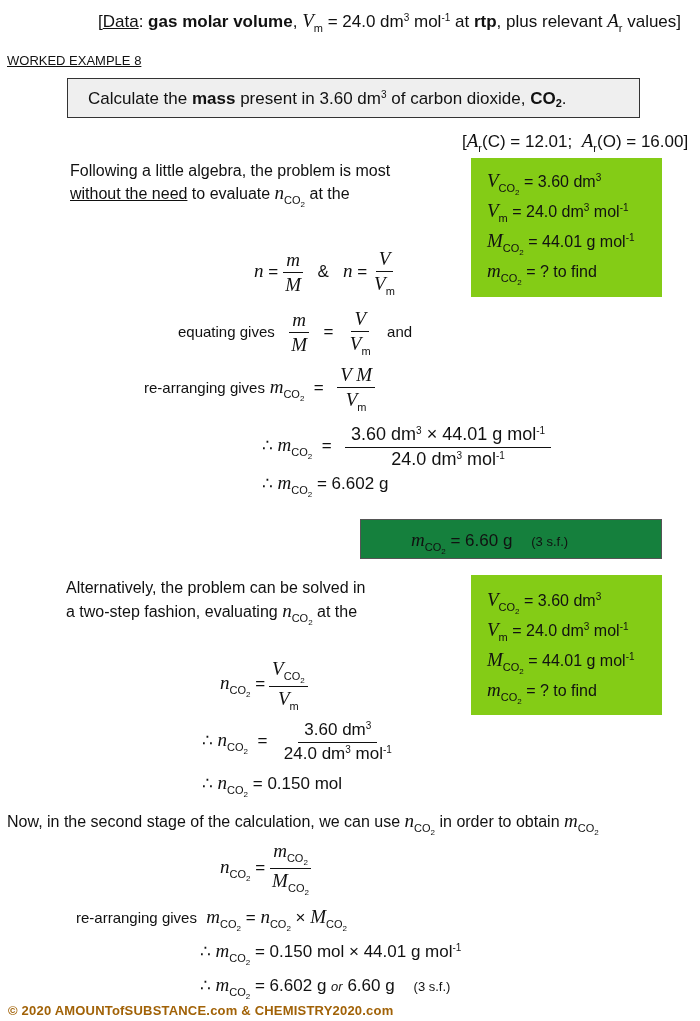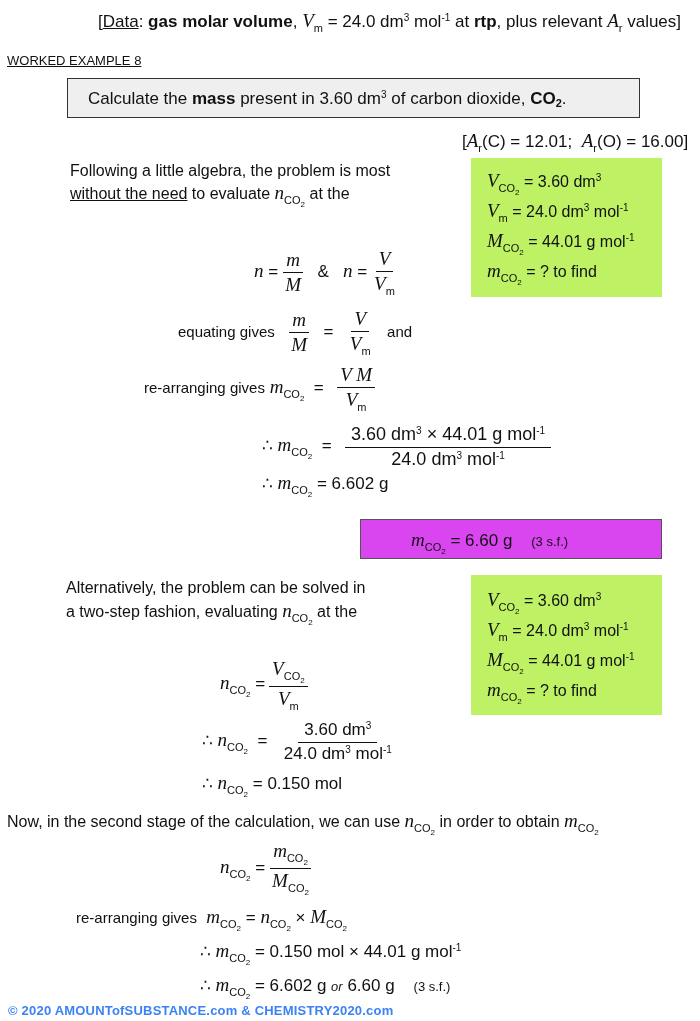--- a/index.html
+++ b/index.html
@@ -12,25 +12,25 @@
   .sub { font-family: "Liberation Sans", sans-serif; font-style: normal; font-size: 11px; vertical-align: -5px; }
   .sub2 { font-size: 8px; vertical-align: -3px; }
   sup { font-size: 10px; vertical-align: 6px; line-height: 0; }
   b { font-weight: bold; }
   u { text-decoration: underline; }
   .frac { display: inline-flex; flex-direction: column; align-items: center; vertical-align: middle; margin: 0 4px; }
   .frac .num { padding: 0 3px 1px; border-bottom: 1px solid #111; text-align: center; }
   .frac .den { padding: 1px 3px 0; text-align: center; }
   .qbox { position: absolute; left: 67px; top: 78px; width: 573px; height: 40px; background: #efefef; border: 1px solid #333; box-sizing: border-box; }
   .qbox span.t { position: absolute; left: 20px; top: 10px; font-size: 17px; }
-  .gbox { position: absolute; background: #bef264; }
+  .gbox { position: absolute; background: #84cc16; }
   .gbox .row { position: absolute; left: 16px; font-size: 16px; }
-  .ansbox { position: absolute; left: 360px; top: 519px; width: 302px; height: 40px; background: #d946ef; border: 1px solid #555; box-sizing: border-box; }
+  .ansbox { position: absolute; left: 360px; top: 519px; width: 302px; height: 40px; background: #15803d; border: 1px solid #555; box-sizing: border-box; }
   .small { font-size: 13px; }
-  .footer { position: absolute; left: 8px; top: 1003px; font-size: 13px; font-weight: bold; color: #3b82f6; letter-spacing: 0.2px; }
+  .footer { position: absolute; left: 8px; top: 1003px; font-size: 13px; font-weight: bold; color: #a16207; letter-spacing: 0.2px; }
   .eq { font-size: 17px; }
 </style>
 </head>
 <body>
 
 <div class="abs" style="left:98px; top:10px; font-size:17px;">
   [<u>Data</u>: <b>gas molar volume</b>, <span class="v">V</span><span class="sub">m</span> <span>= 24.0 dm</span><sup>3</sup><span> mol</span><sup>-1</sup><span> at </span><b>rtp</b><span>, plus relevant </span><span class="v">A</span><span class="sub">r</span><span> values]</span>
 </div>
 
 <div class="abs" style="left:7px; top:53px; font-size:13px; text-decoration:underline;">WORKED EXAMPLE 8</div>

